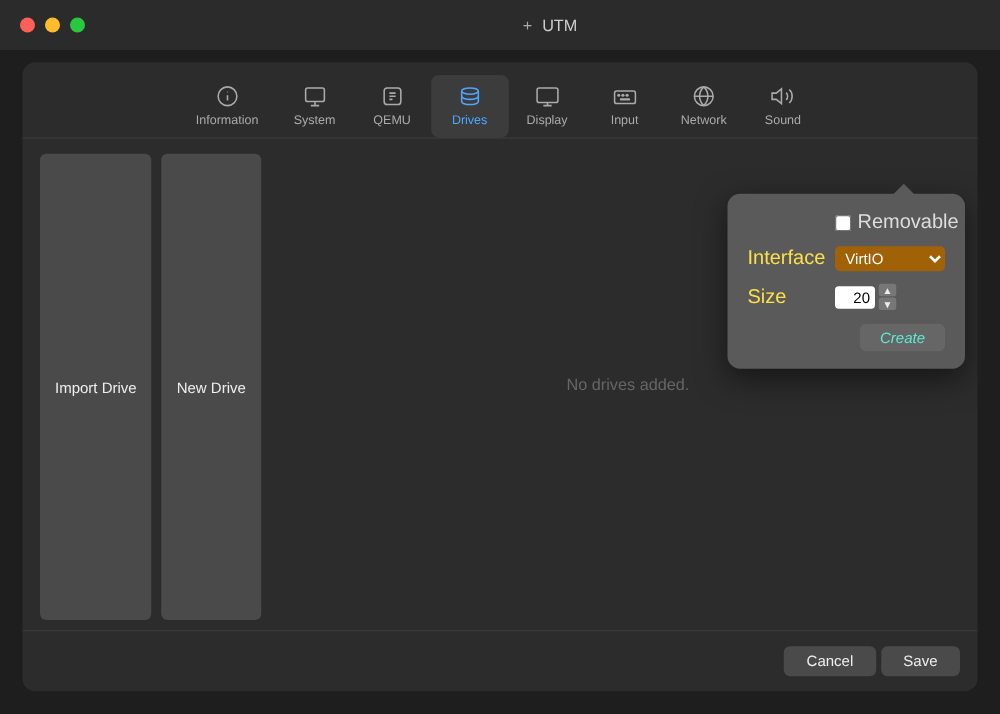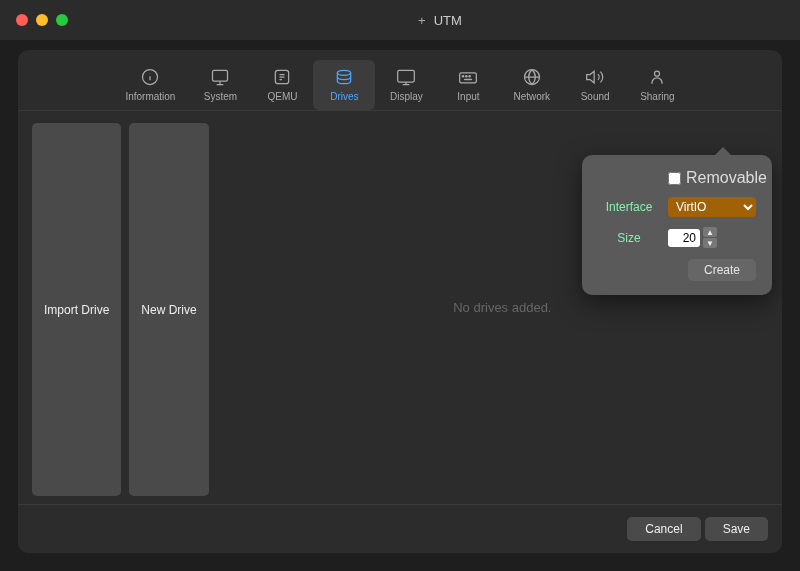--- a/index.html
+++ b/index.html
@@ -185,24 +185,24 @@
       border-right: 9px solid transparent;
       border-bottom: 9px solid #5a5a5a;
     }
     .popover-row {
       display: flex;
       align-items: center;
       margin-bottom: 10px;
     }
     .popover-row:last-child { margin-bottom: 0; }
     .popover-label {
-      color: #86efac;
-      font-size: 12px;
+      color: #fde047;
+      font-size: 16px;
       min-width: 62px;
-      text-align: center;
+      text-align: left;
       margin-right: 8px;
     }
     .popover-checkbox {
       width: 13px;
       height: 13px;
       accent-color: #4da6ff;
       cursor: pointer;
     }
     .popover-checkbox-label {
       color: #ddd;
@@ -248,26 +248,27 @@
       border-radius: 2px;
       margin-bottom: 1px;
     }
     .popover-create-row {
       display: flex;
       justify-content: flex-end;
       margin-top: 2px;
     }
     .create-btn {
       background: #666;
-      color: #e5e5e5;
+      color: #5eead4;
       border: none;
       border-radius: 5px;
       padding: 4px 16px;
       font-size: 12px;
       cursor: pointer;
+      font-style: italic;
     }
 
     
     .icon-svg {
       width: 20px;
       height: 20px;
       fill: none;
       stroke: currentColor;
       stroke-width: 1.5;
     }
@@ -376,29 +377,20 @@
         <div class="tab-icon">
           <svg class="icon-svg" viewBox="0 0 24 24">
             <polygon points="11,5 6,9 2,9 2,15 6,15 11,19"></polygon>
             <path d="M15.5 8.5a5 5 0 0 1 0 7"></path>
             <path d="M18.5 5.5a9 9 0 0 1 0 13"></path>
           </svg>
         </div>
         <span class="tab-label">Sound</span>
       </div>
 
-      <div class="tab-item">
-        <div class="tab-icon">
-          <svg class="icon-svg" viewBox="0 0 24 24">
-            <circle cx="12" cy="8" r="3"></circle>
-            <path d="M6 20v-1a6 6 0 0 1 12 0v1"></path>
-          </svg>
-        </div>
-        <span class="tab-label">Sharing</span>
-      </div>
 
     </div>
 
     <div class="content">
 
       <div class="drives-bar">
         <button class="drives-btn">Import Drive</button>
         <button class="drives-btn new-drive">New Drive</button>
       </div>
 

